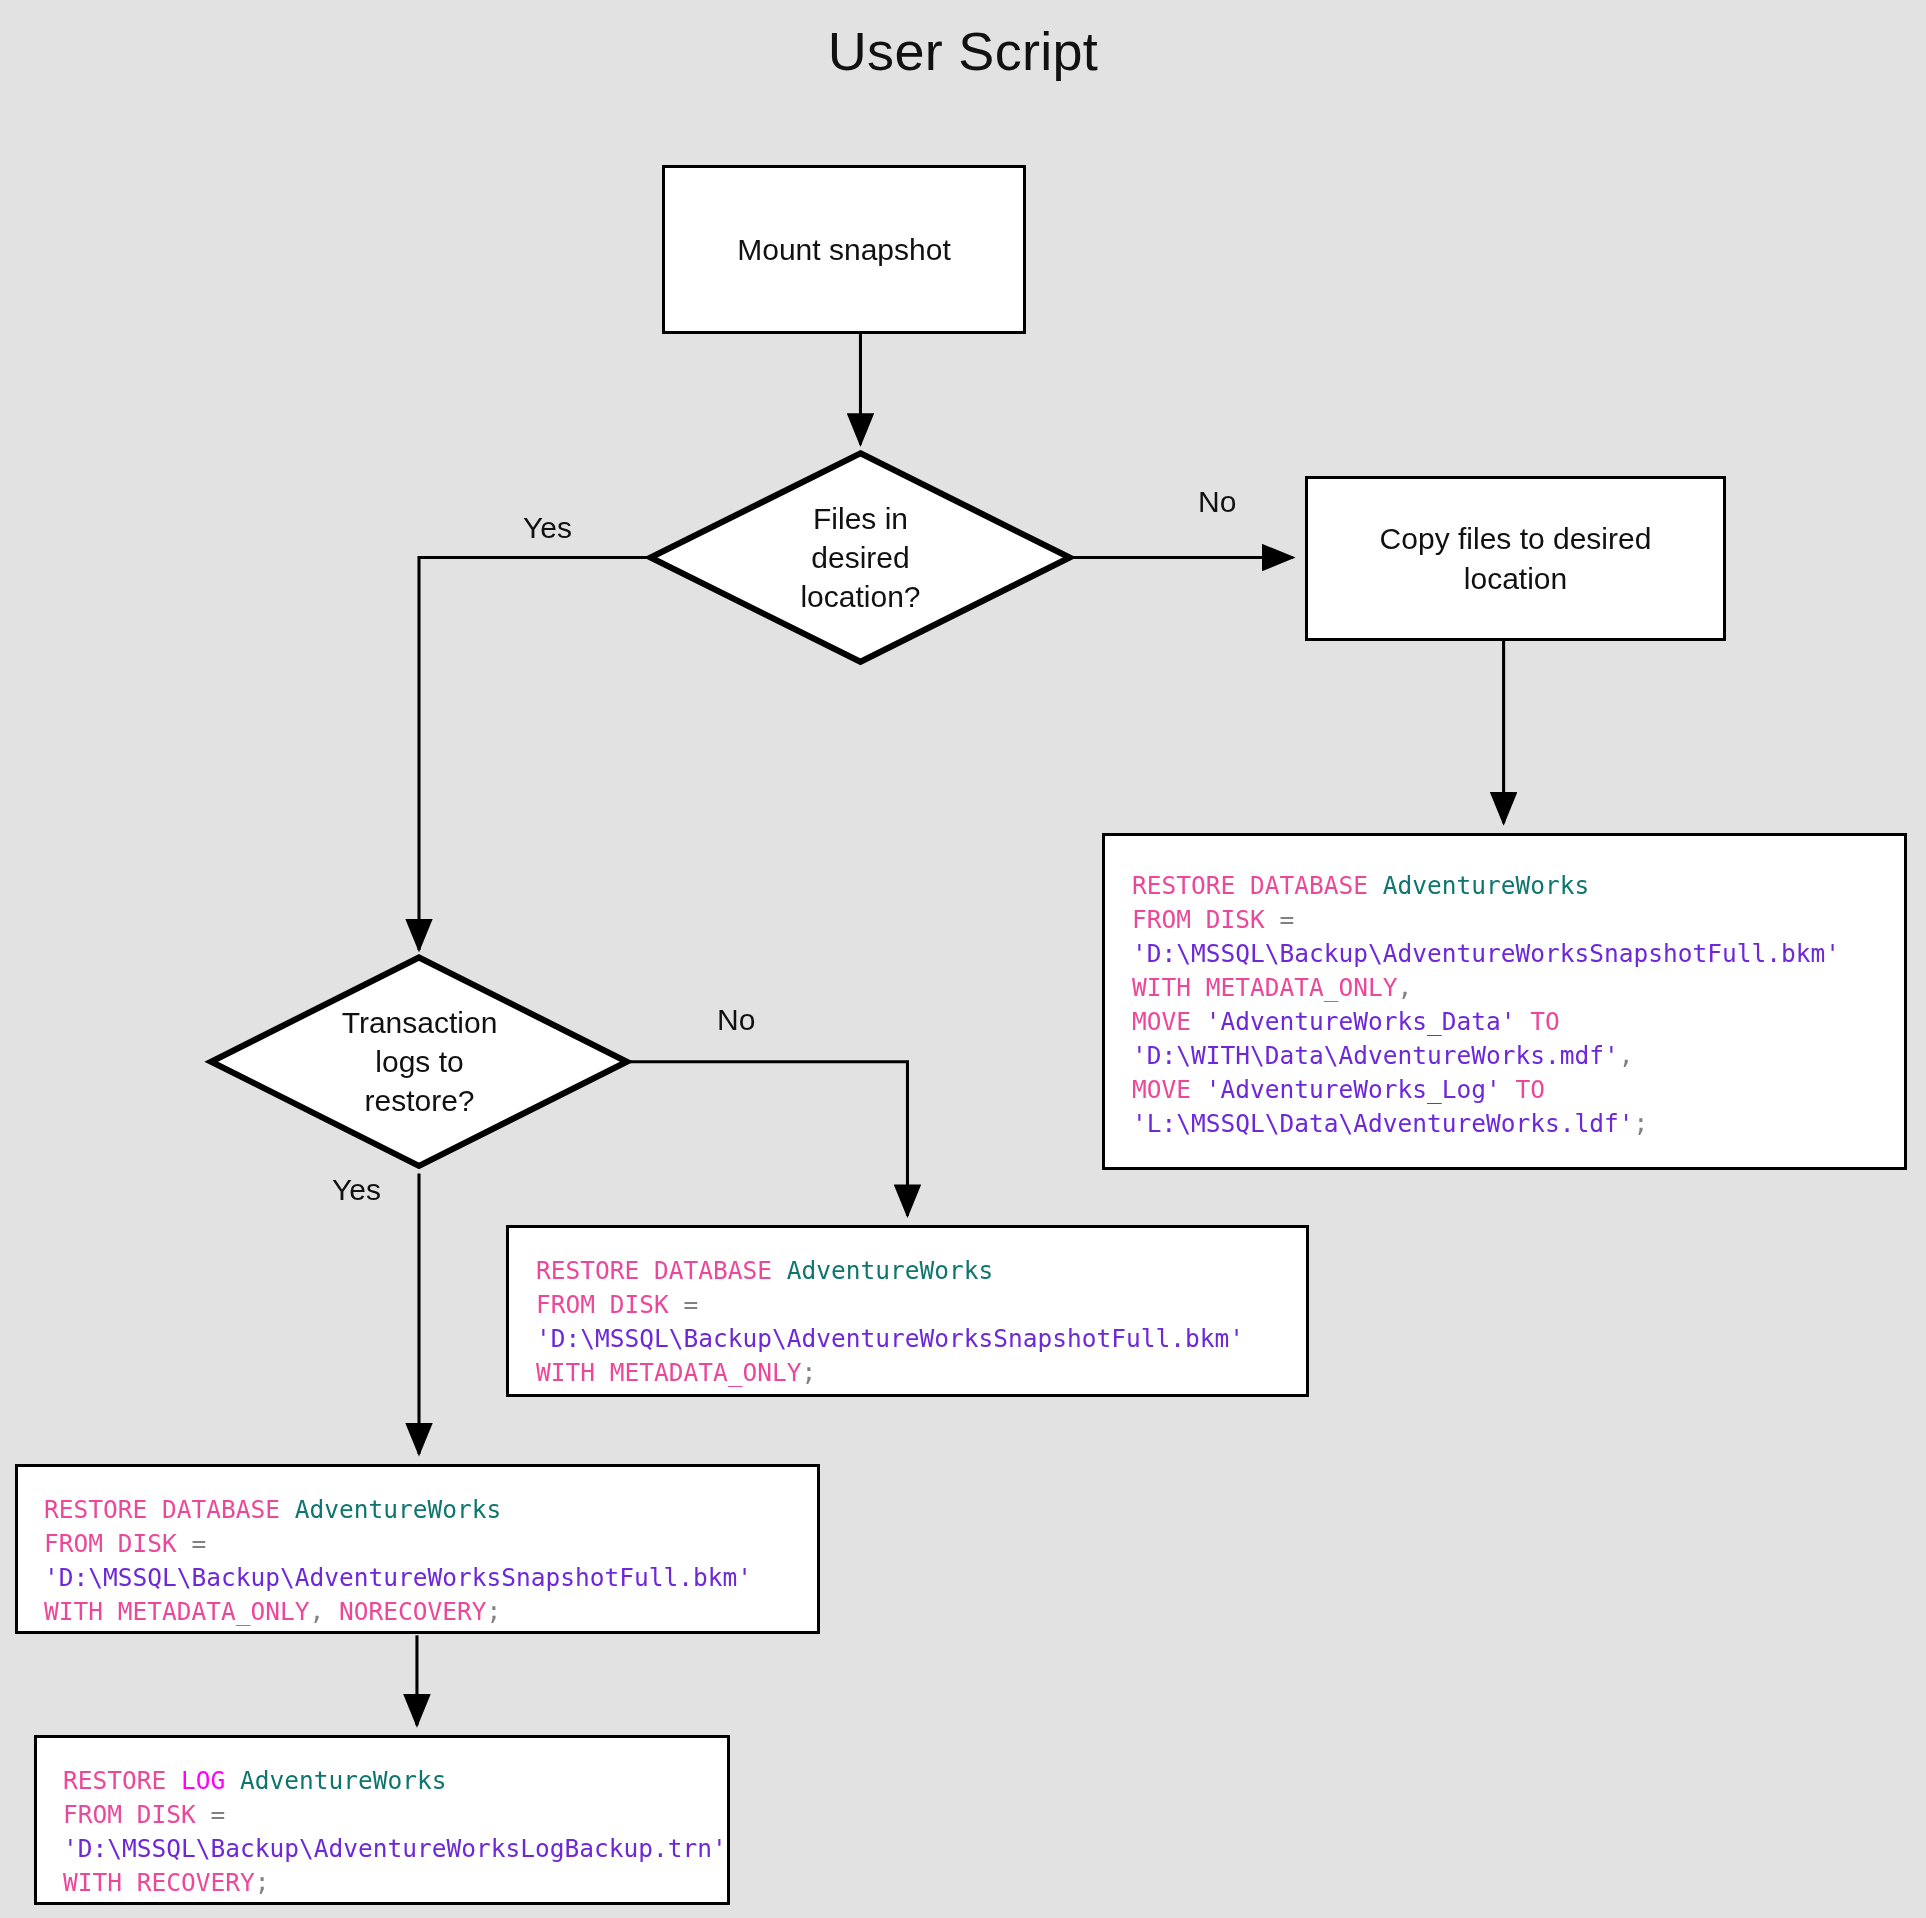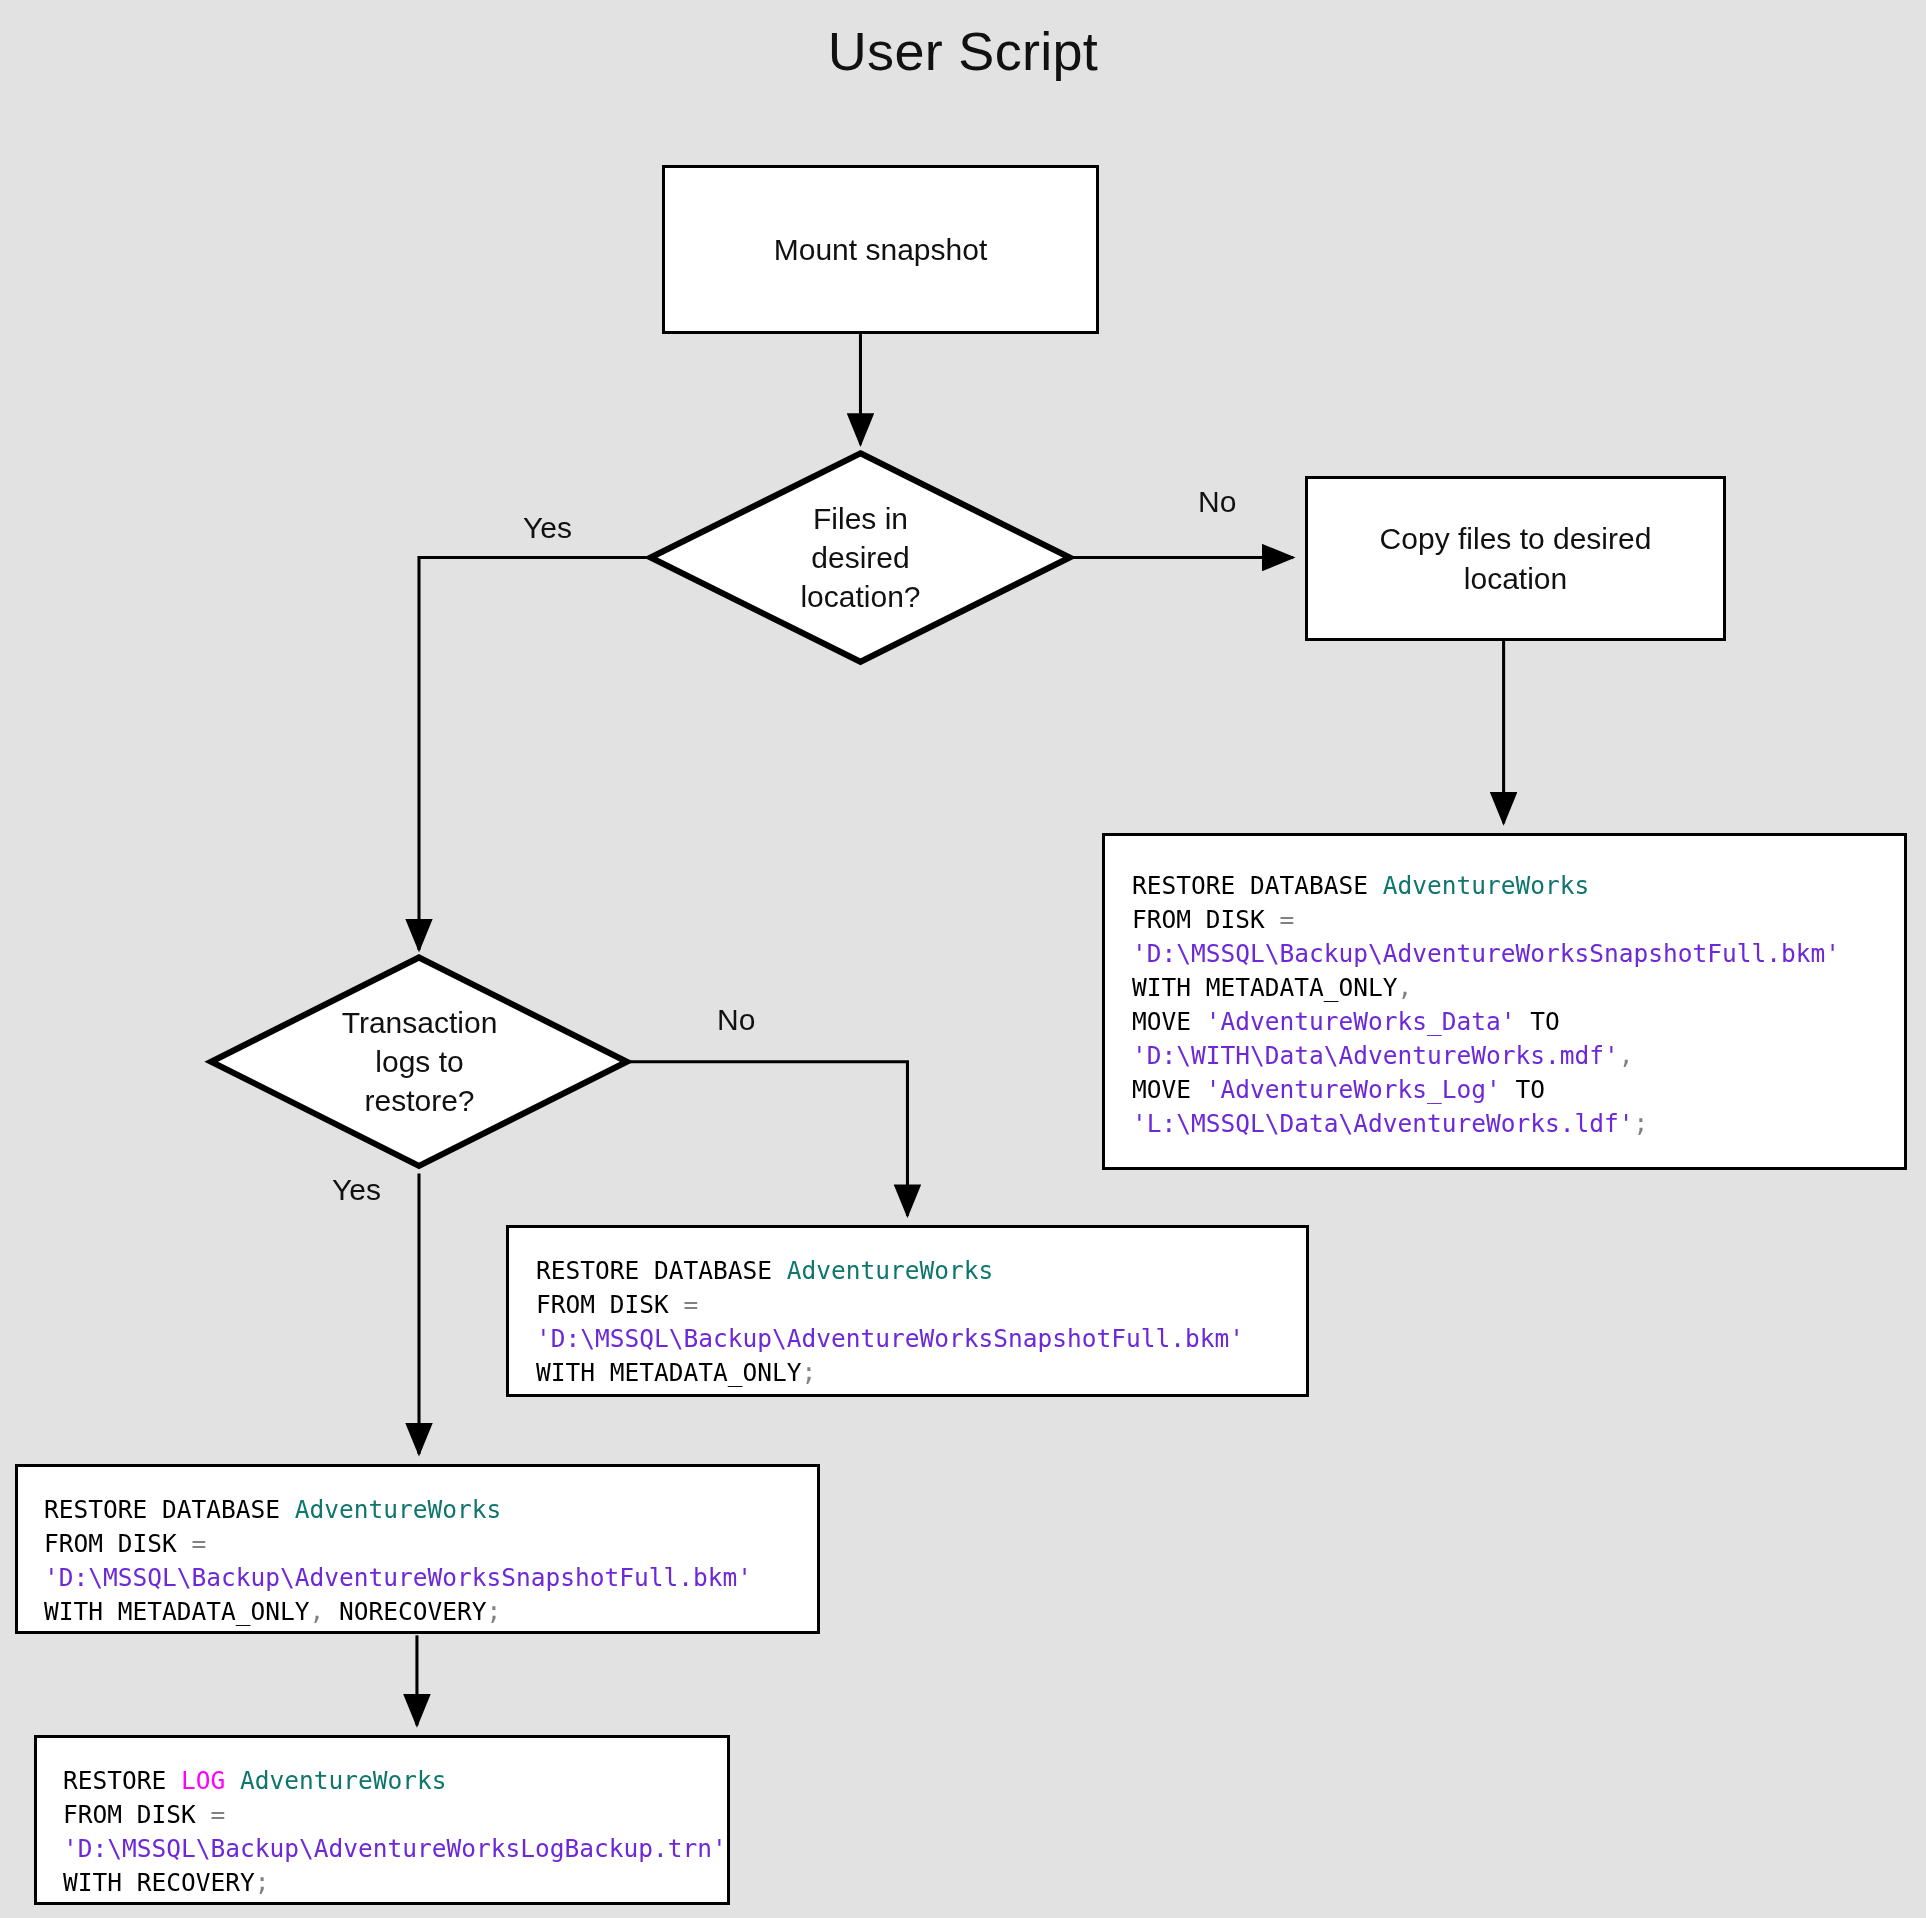--- a/index.html
+++ b/index.html
@@ -81,21 +81,21 @@
     box-sizing: border-box;
     overflow: hidden;
   }
   .code-inner {
     font-family: "DejaVu Sans Mono", "Liberation Mono", monospace;
     font-size: 24.5px;
     line-height: 34px;
     white-space: pre;
     color: #000000;
   }
-  .code-inner .kw  { color: #000000; }
+  .code-inner .kw  { color: #ec4899; }
   .code-inner .str { color: #6d28d9; }
   .code-inner .pun { color: #808080; }
   .code-inner .id  { color: #0f766e; }
   .code-inner .log { color: #ff00ff; }
 </style>
 </head>
 <body>
 
 <div id="flow-root">
 
@@ -120,21 +120,21 @@
 
     <path d="M 615 1722 L 615 2134" stroke="#000000" stroke-width="4.5" fill="none" marker-end="url(#arrowhead)"></path>
 
     <path d="M 612 2400 L 612 2532" stroke="#000000" stroke-width="4.5" fill="none" marker-end="url(#arrowhead)"></path>
 
     <polygon points="1263,665 1570,818 1263,971 955,818" fill="#ffffff" stroke="#000000" stroke-width="9"></polygon>
 
     <polygon points="615,1405 920,1558 615,1711 310,1558" fill="#ffffff" stroke="#000000" stroke-width="9"></polygon>
   </svg>
 
-  <div class="shape-box" style="left:662px; top:165px; width:437px; height:169px;">
+  <div class="shape-box" style="left:662px; top:165px; width:364px; height:169px;">
     <div class="box-label">Mount snapshot</div>
   </div>
 
   <div class="shape-box" style="left:1305px; top:476px; width:421px; height:165px;">
     <div class="box-label">Copy files to desired
 location</div>
   </div>
 
   <div class="diamond-label" style="left:290px; top:1003px; width:259px; text-align:center;">Transaction
 logs to

